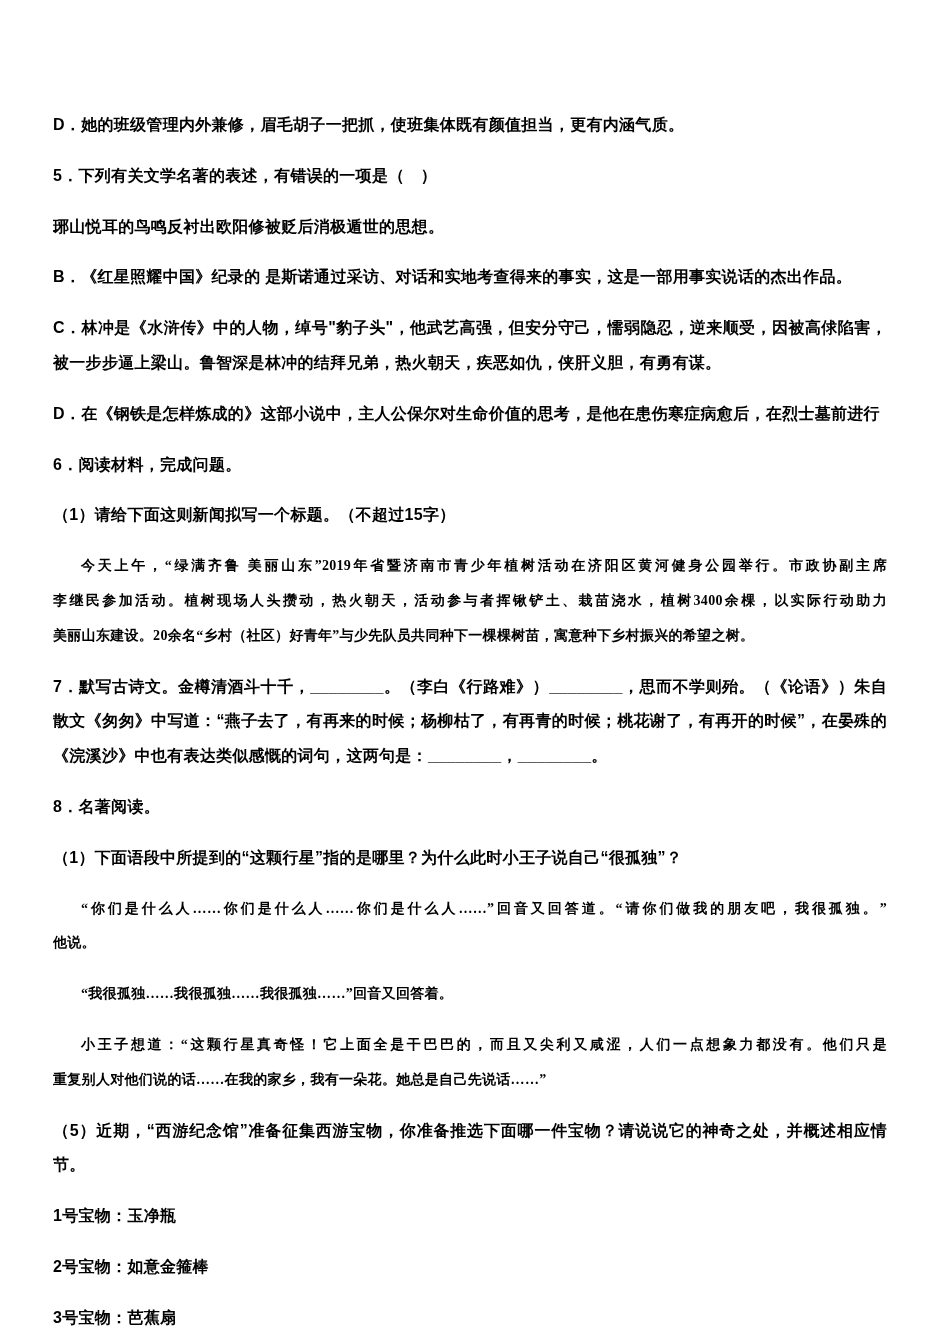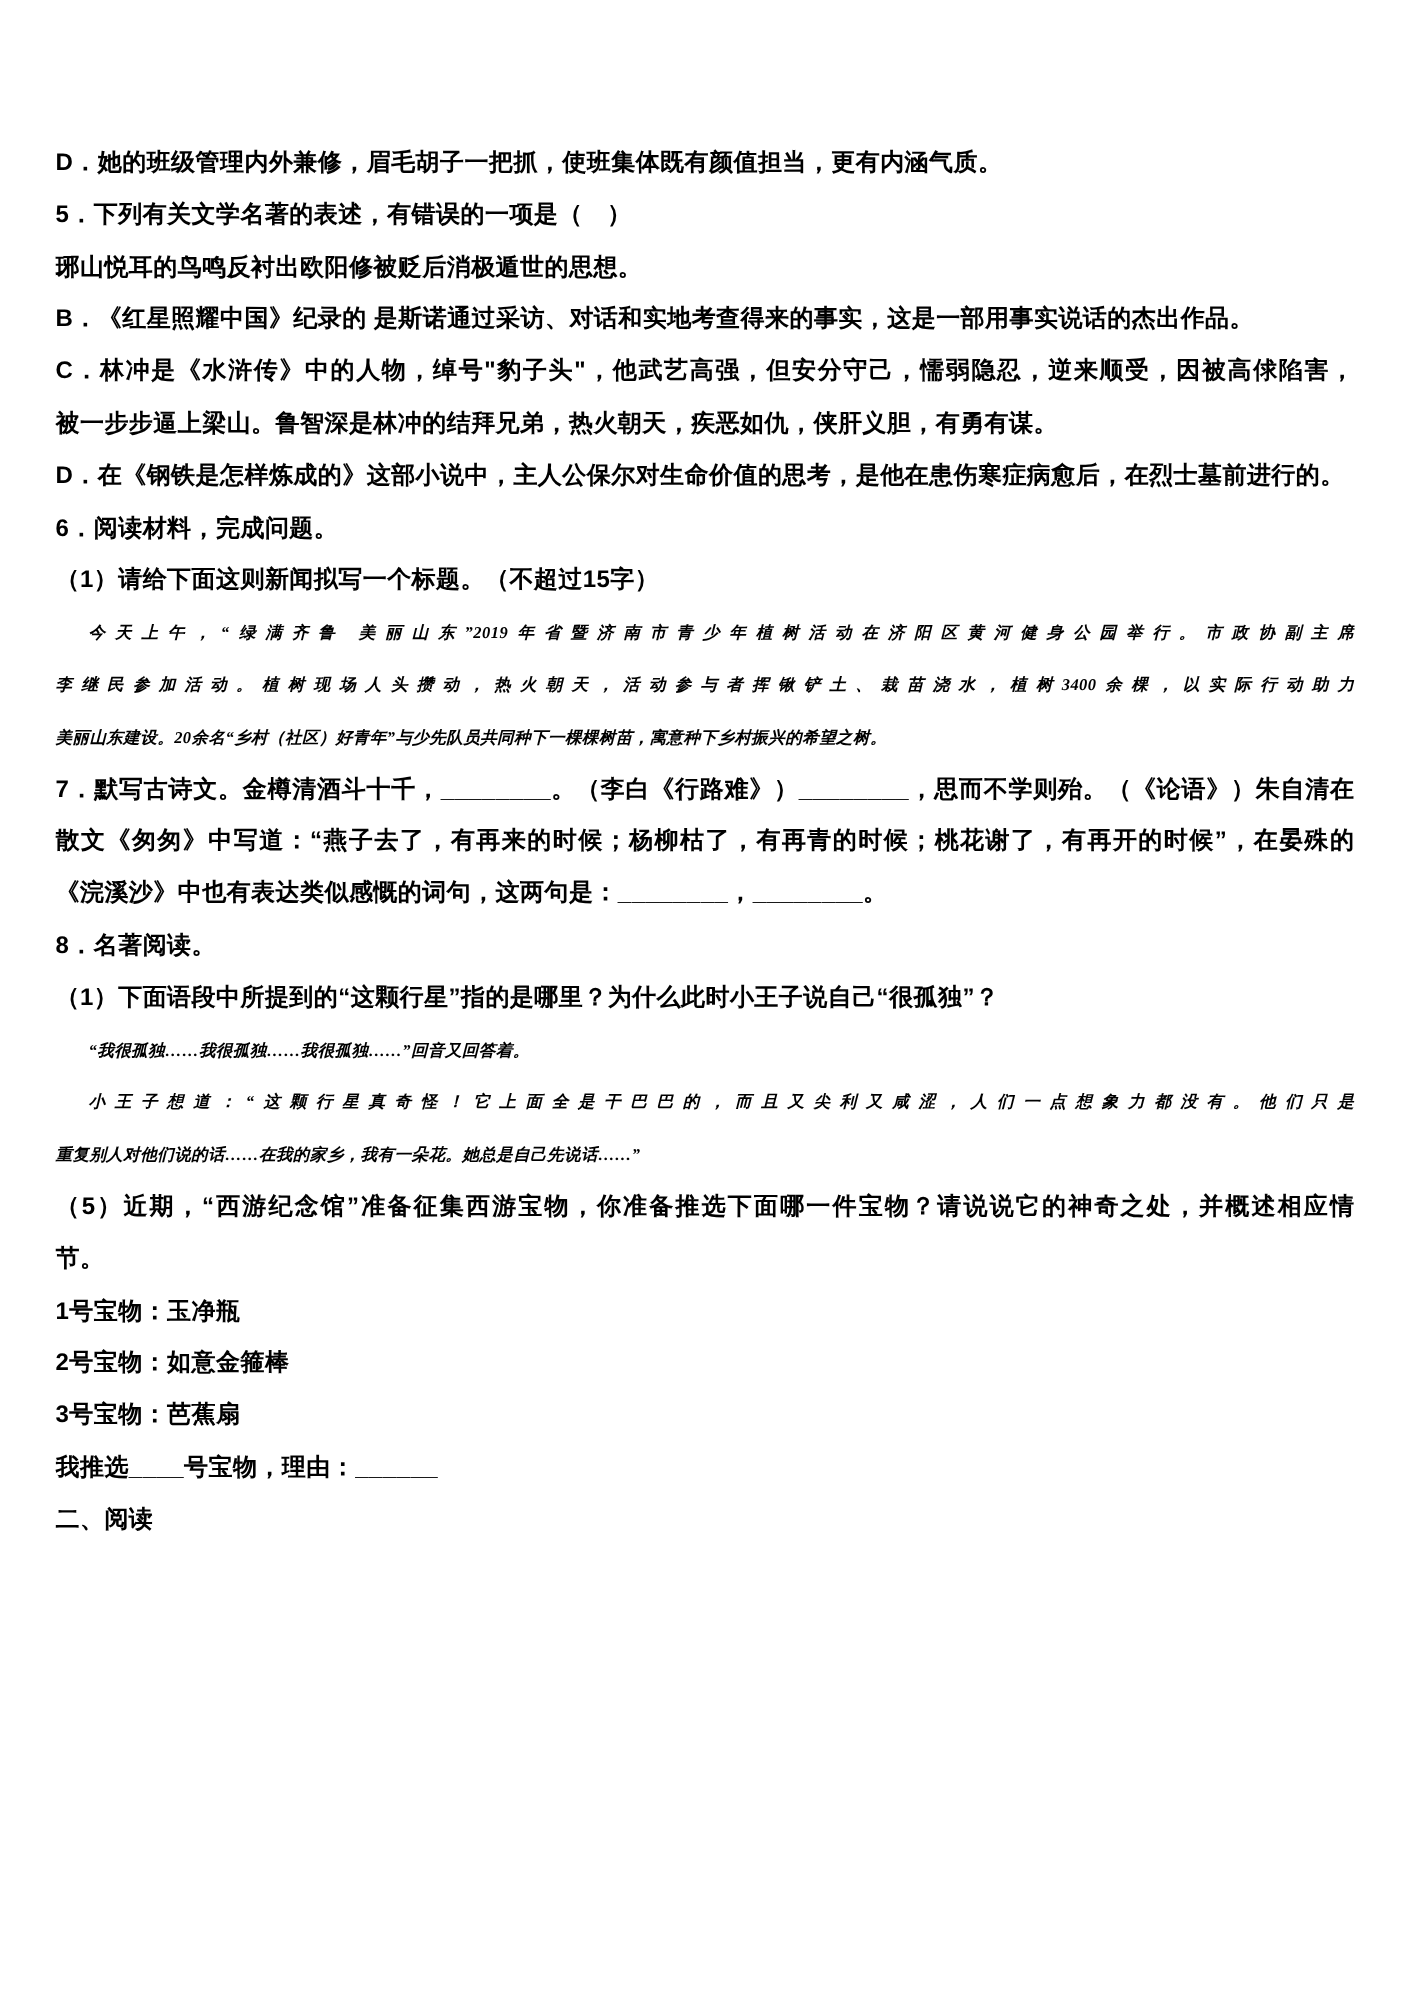--- a/index.html
+++ b/index.html
@@ -15,44 +15,43 @@
     color: #000000;
     overflow: hidden;
   }
   .content {
     position: absolute;
     left: 37px;
     top: 92px;
     width: 866px;
   }
   .paragraph {
-    margin: 0;
+    margin: 16px;
     padding: 0;
   }
   .line {
     font-family: "Liberation Sans", "DejaVu Sans", sans-serif;
     font-weight: bold;
     font-size: 16px;
     height: 34.8px;
     line-height: 34.8px;
     overflow: hidden;
     text-align: justify;
     text-align-last: justify;
     color: #000000;
     letter-spacing: 0.3px;
   }
   .line.last {
     text-align: left;
     text-align-last: left;
   }
   .paragraph.kai .line {
     font-family: "Liberation Serif", "DejaVu Serif", serif;
-    font-style: italic;
     font-weight: bold;
-    font-size: 11px;
+    font-size: 14px;
   }
   .line.indent {
     text-indent: 2em;
   }
 </style>
 </head>
 <body>
 
 <div class="page">
   <div class="content">
@@ -91,20 +90,24 @@
         <div class="line fill">散文《匆匆》中写道：“燕子去了，有再来的时候；杨柳枯了，有再青的时候；桃花谢了，有再开的时候”，在晏殊的</div>
         <div class="line last">《浣溪沙》中也有表达类似感慨的词句，这两句是：________，________。</div>
       </div>
       <div class="paragraph">
         <div class="line last">8．名著阅读。</div>
       </div>
       <div class="paragraph">
         <div class="line last">（1）下面语段中所提到的“这颗行星”指的是哪里？为什么此时小王子说自己“很孤独”？</div>
       </div>
       <div class="paragraph kai">
+        <div class="line fill indent">“你们是什么人……你们是什么人……你们是什么人……”回音又回答道。“请你们做我的朋友吧，我很孤独。”</div>
+        <div class="line last">他说。</div>
+      </div>
+      <div class="paragraph kai">
         <div class="line last indent">“我很孤独……我很孤独……我很孤独……”回音又回答着。</div>
       </div>
       <div class="paragraph kai">
         <div class="line fill indent">小王子想道：“这颗行星真奇怪！它上面全是干巴巴的，而且又尖利又咸涩，人们一点想象力都没有。他们只是</div>
         <div class="line last">重复别人对他们说的话……在我的家乡，我有一朵花。她总是自己先说话……”</div>
       </div>
       <div class="paragraph">
         <div class="line fill">（5）近期，“西游纪念馆”准备征集西游宝物，你准备推选下面哪一件宝物？请说说它的神奇之处，并概述相应情</div>
         <div class="line last">节。</div>
       </div>

